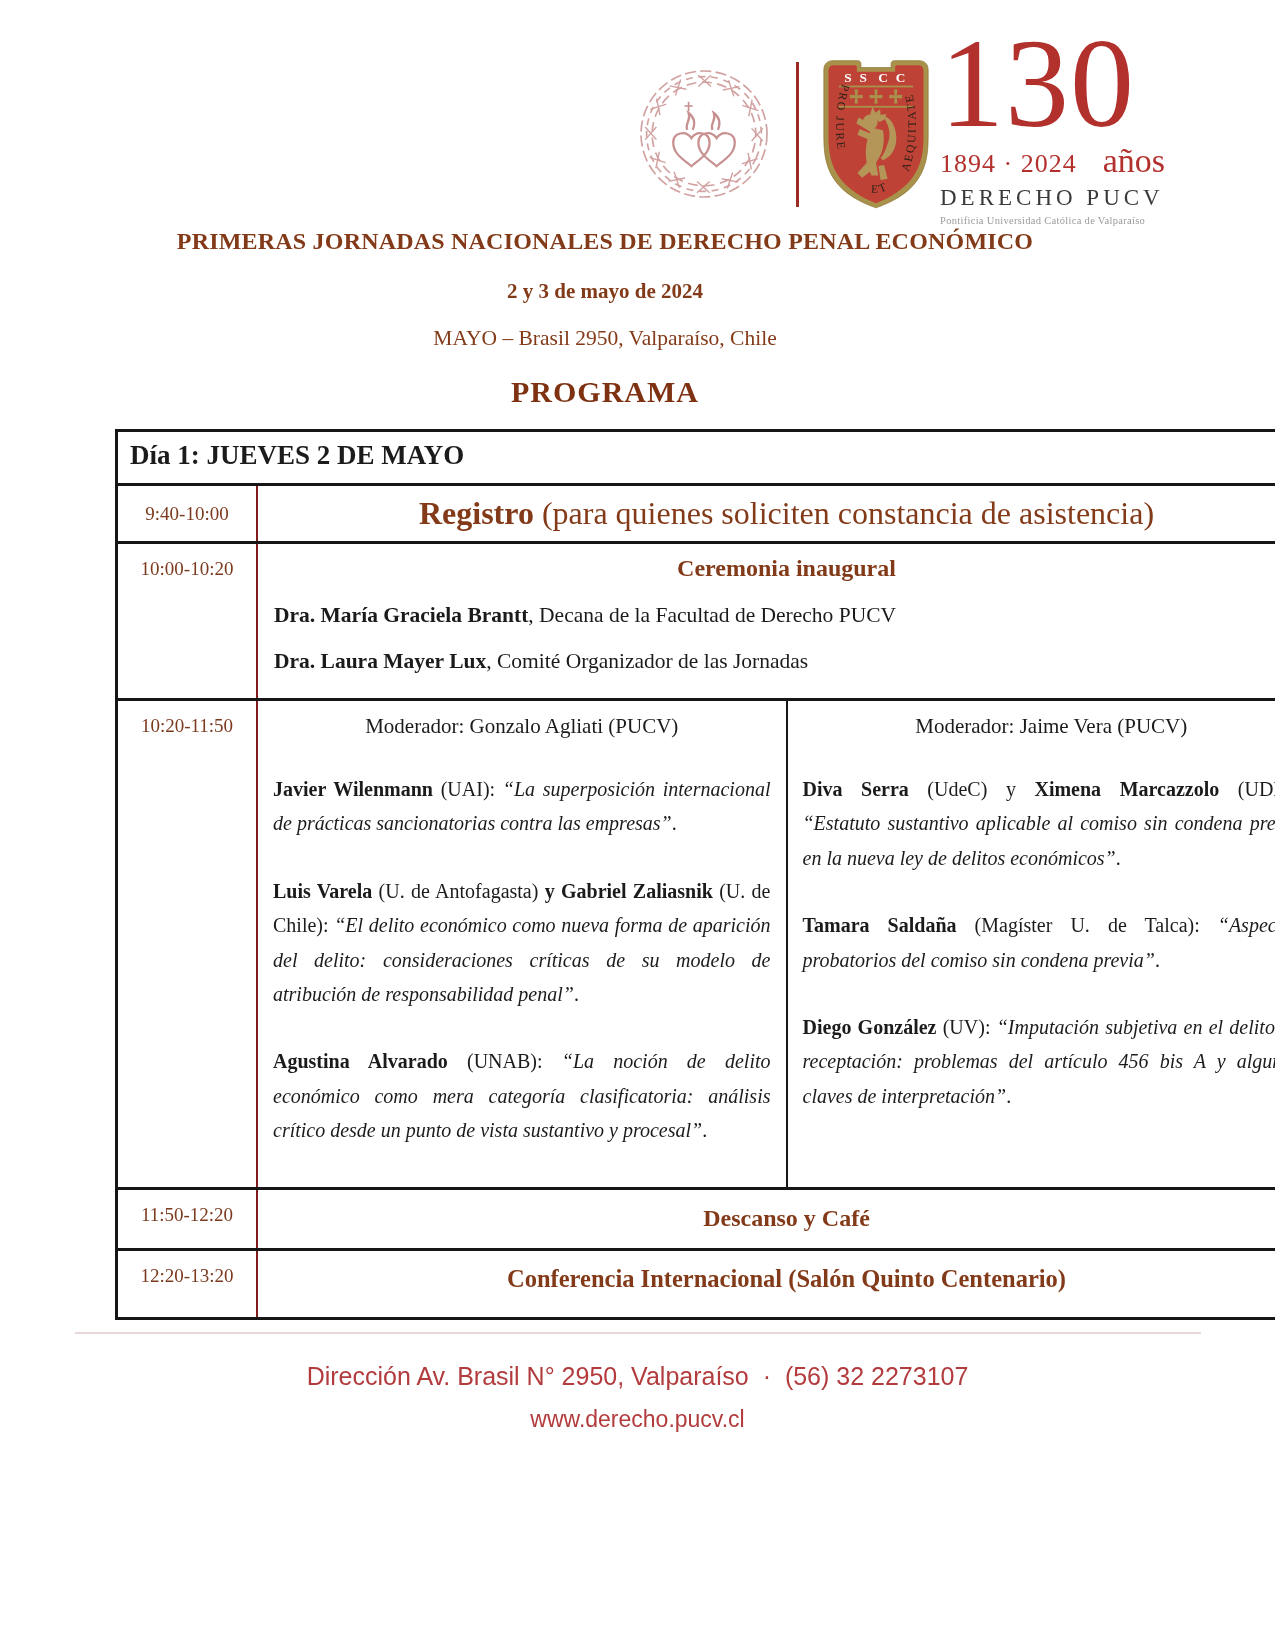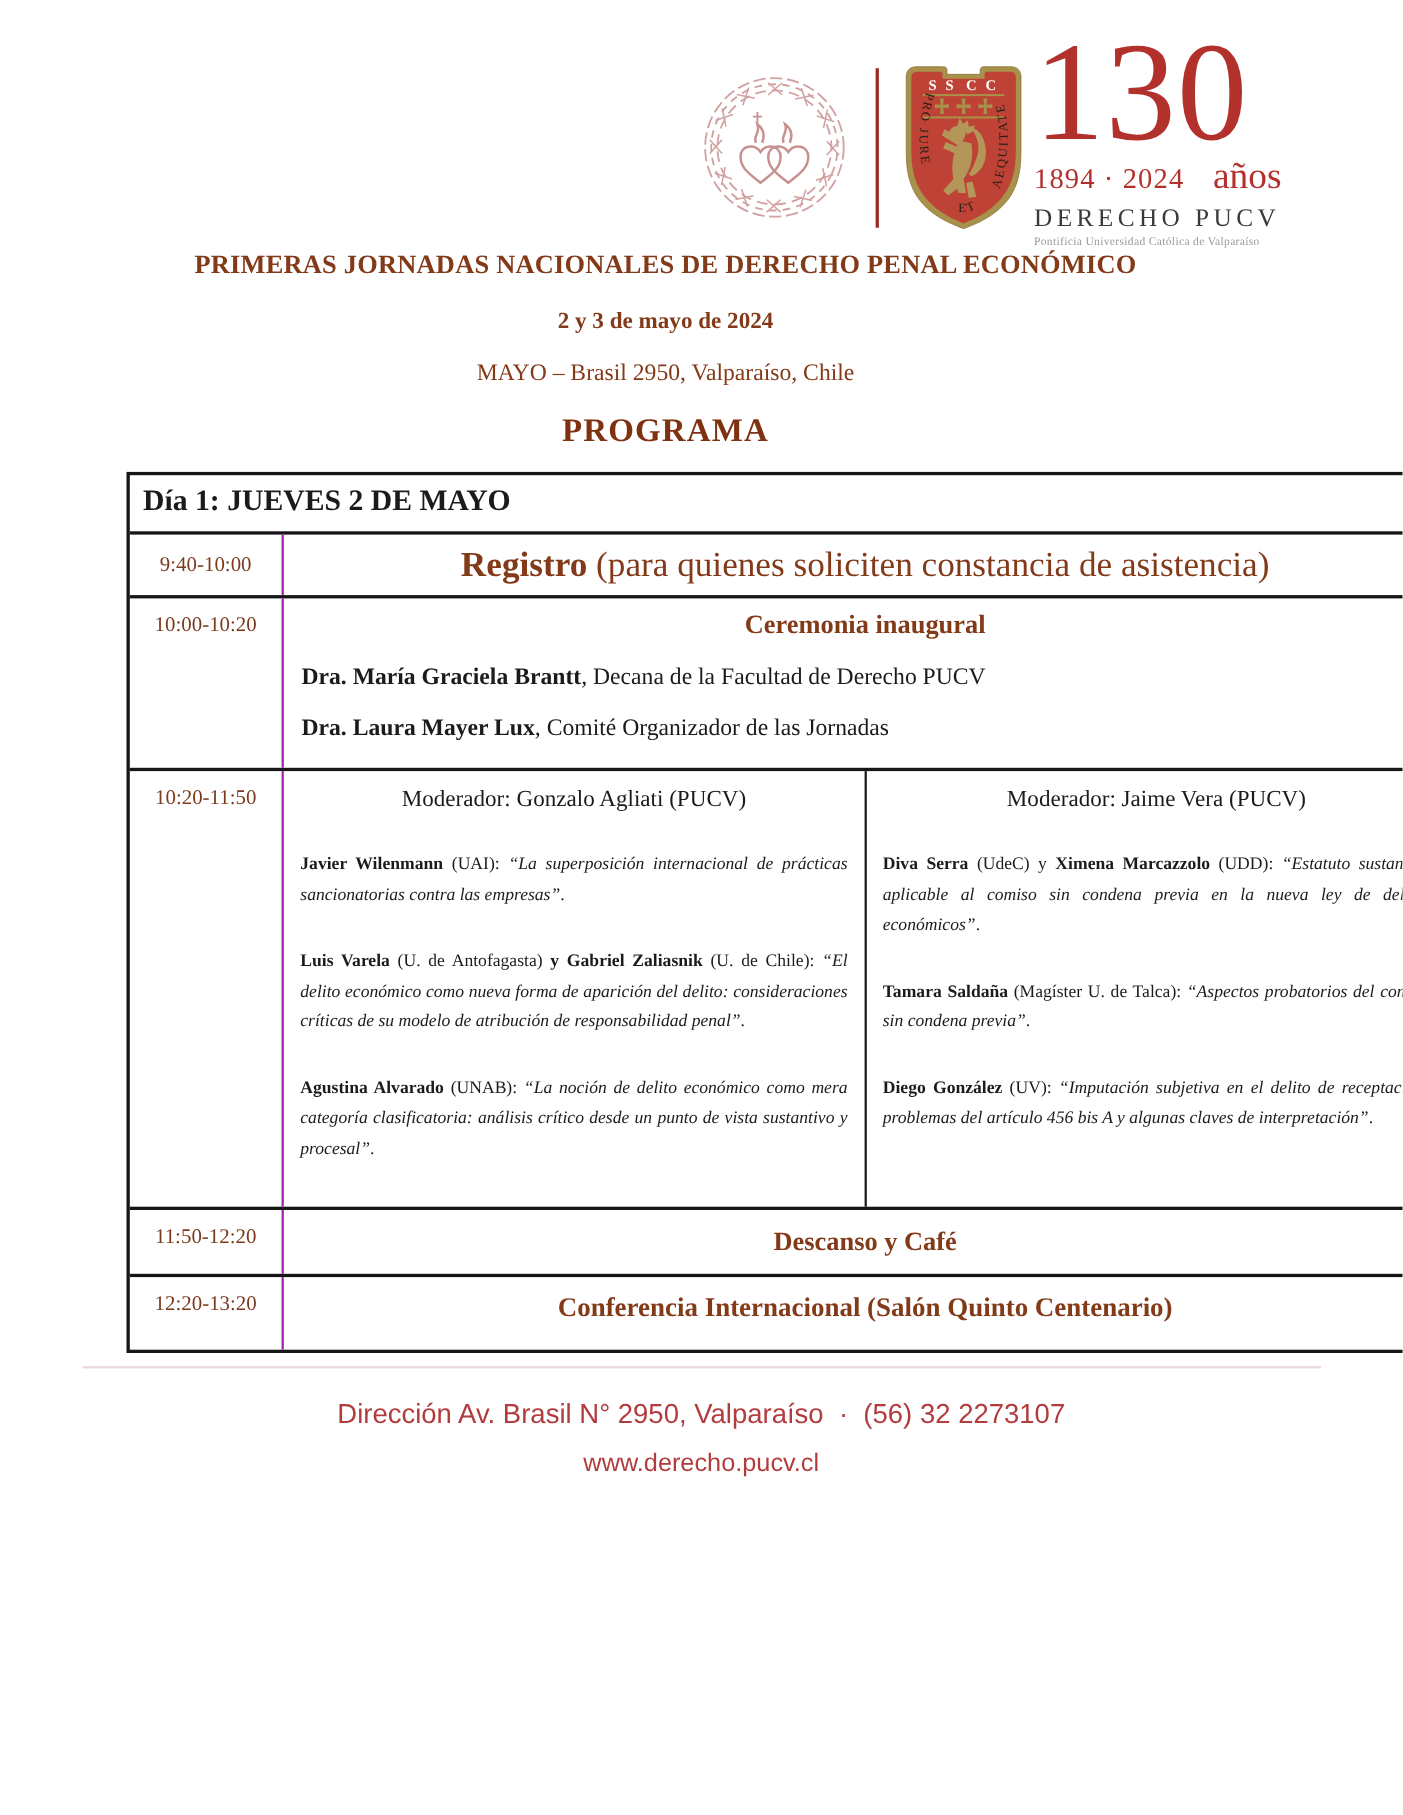--- a/index.html
+++ b/index.html
@@ -31,37 +31,37 @@
   .event-title { font-size:24px; font-weight:bold; margin:12px 0 0; letter-spacing:0.2px; }
   .event-date { font-size:21px; font-weight:bold; margin:24px 0 0; }
   .event-loc { font-size:21.5px; margin:22px 0 0; }
   .programa { font-size:30px; font-weight:bold; margin:24px 0 0; letter-spacing:1px; color:#7E3212; }
 
   
   .program-table { margin:20px 0 0 115px; width:1203px; border:3px solid #161616; }
   .trow { display:flex; border-top:3px solid #161616; }
   .trow:first-child { border-top:none; }
   .cell-time {
-    flex:0 0 140px; width:140px; border-right:2px solid #a21caf;
+    flex:0 0 140px; width:140px; border-right:2px solid #7f1d1d;
     color:#7B3A1D; font-size:19px; text-align:center; padding-top:14px;
   }
   .row-day { padding:8px 12px 12px; font-size:27px; font-weight:bold; }
   .row-registro .cell-time { padding-top:0; display:flex; align-items:center; justify-content:center; }
   .row-registro .cell-content {
     flex:1; display:flex; align-items:center; justify-content:center;
     padding:9px 8px; font-size:32px; color:#833A18; text-align:center;
   }
   .row-ceremonia .cell-content { flex:1; padding:11px 16px 24px; }
   .cer-title { text-align:center; color:#833A18; font-weight:bold; font-size:24px; }
   .cer-line { margin-top:21px; font-size:21.5px; }
   .cell-mesa1 { border-right:2px solid #161616; }
   .mesa-head { flex:1; text-align:center; color:#833A18; font-weight:bold; font-size:22px; line-height:1.55; padding:9px 8px 13px; }
   .row-main .mesa-cell { flex:1; padding:13px 15px 6px; }
   .moderator { text-align:center; font-size:21px; margin:0 0 33px; }
-  .talk { text-align:justify; font-size:16px; line-height:1.72; margin:0 0 33px; }
+  .talk { text-align:justify; font-size:20px; line-height:1.72; margin:0 0 33px; }
   .row-descanso .cell-content {
     flex:1; display:flex; align-items:center; justify-content:center;
     min-height:58px; font-size:24px; font-weight:bold; color:#833A18;
   }
   .row-conferencia .cell-content {
     flex:1; text-align:center; font-size:24.5px; font-weight:bold; color:#833A18;
     padding:14px 8px 24px;
   }
 
   

